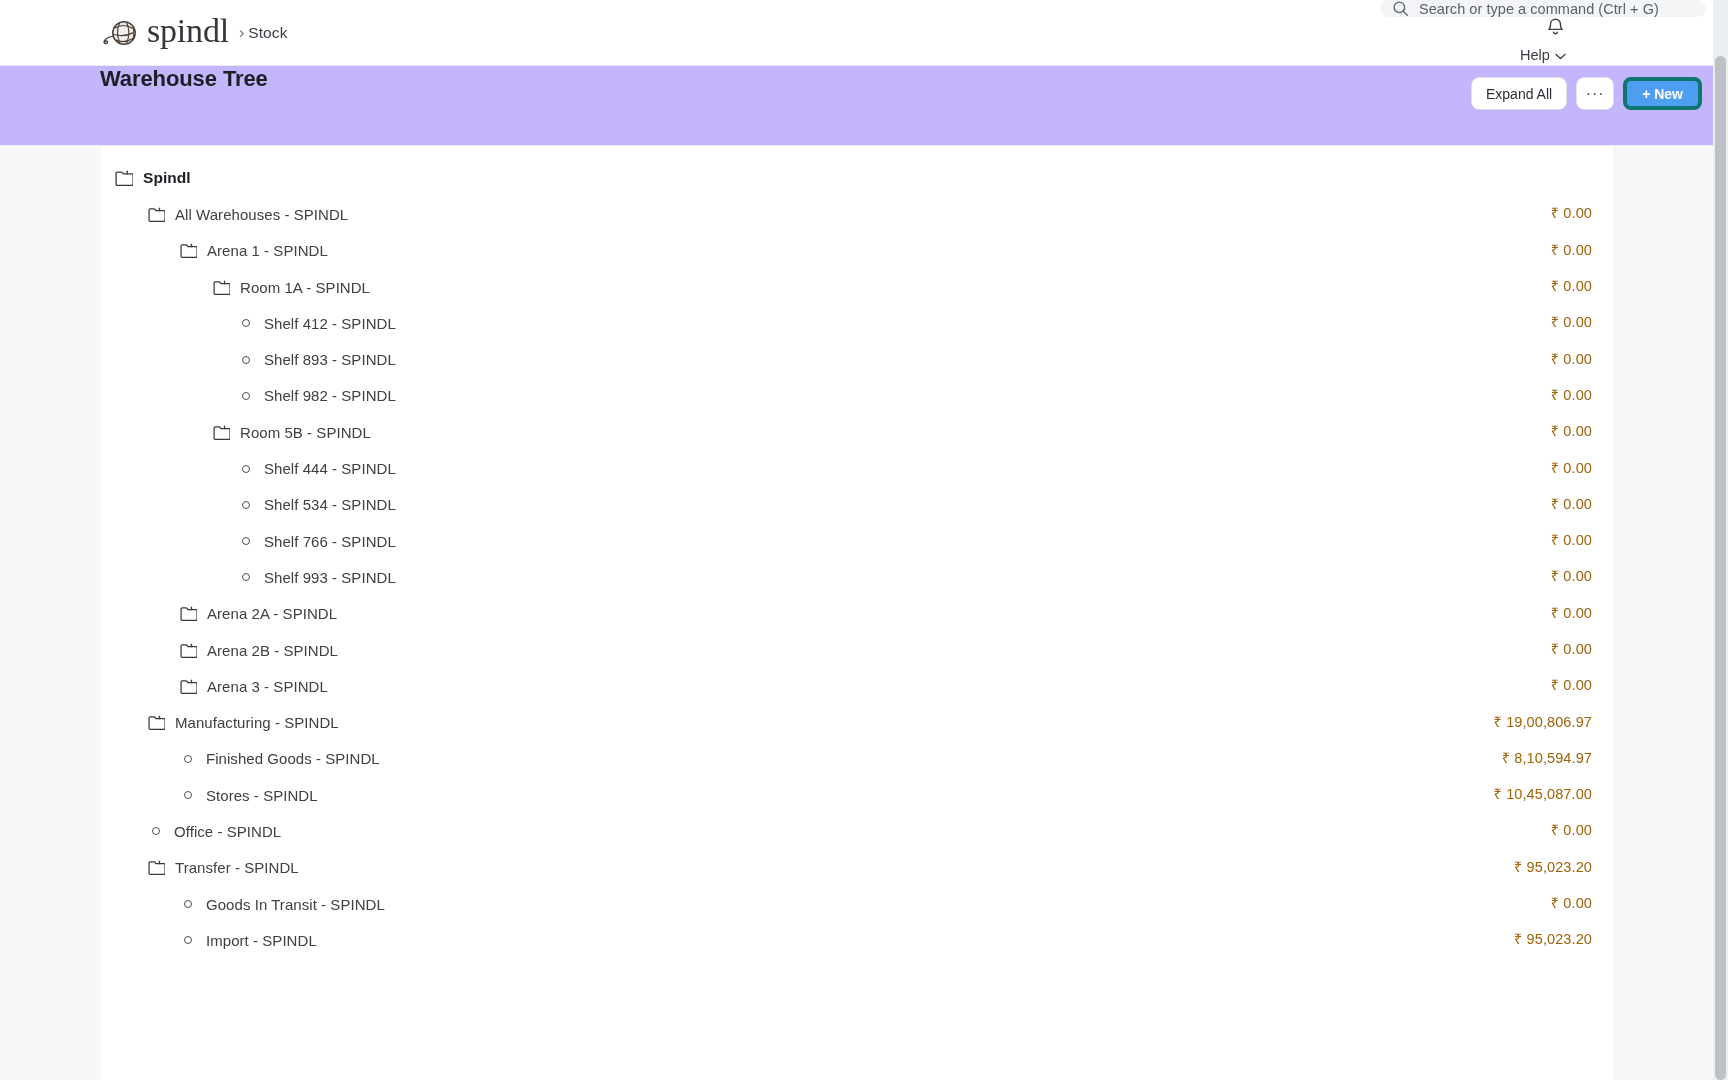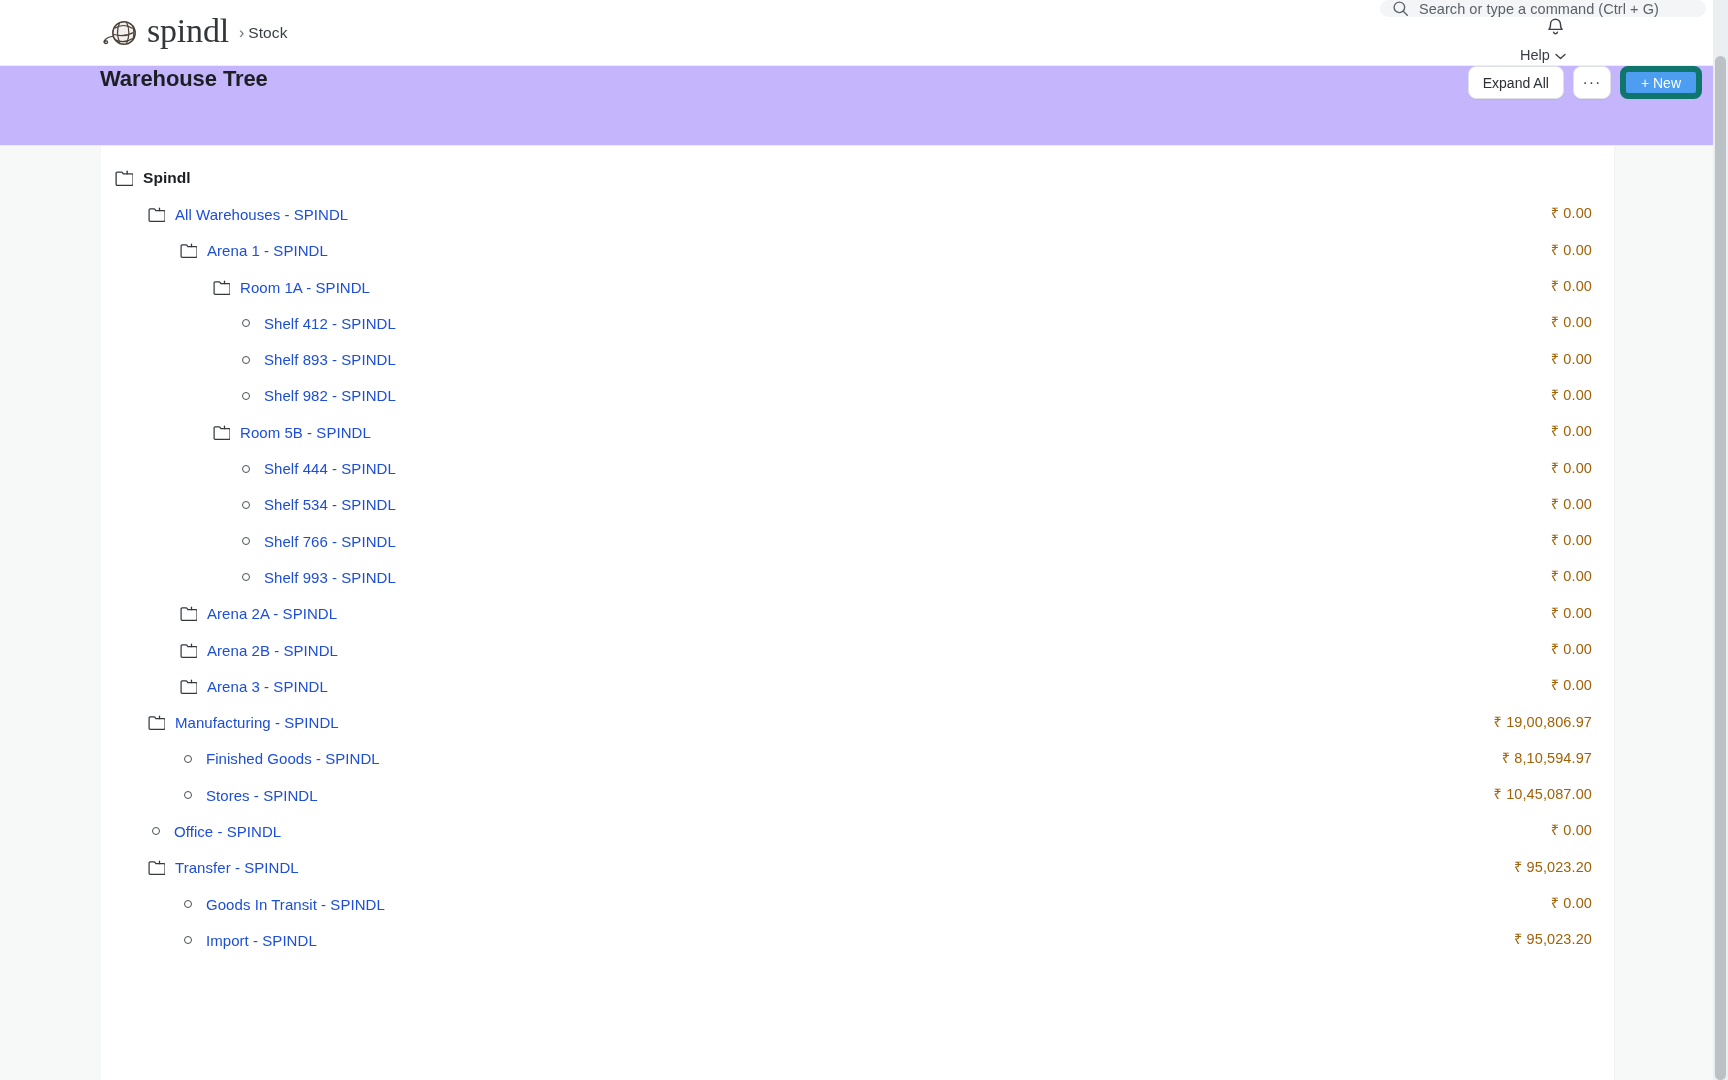--- a/index.html
+++ b/index.html
@@ -128,44 +128,45 @@
     gap: 9px;
   }
   .btn {
     height: 33px;
     border-radius: 8px;
     font-size: 14px;
     display: flex;
     align-items: center;
     justify-content: center;
     white-space: nowrap;
+    margin-top: 11px;
   }
   .btn-default {
     background: #ffffff;
     border: 1px solid #dfe2e6;
     color: #2b2f36;
     padding: 0 14px;
     box-shadow: 0 1px 1px rgba(18,23,30,.04);
   }
   .btn-ellipsis {
     background: #ffffff;
     border: 1px solid #dfe2e6;
     color: #45494f;
     width: 38px;
     padding: 0;
     font-size: 16px;
     letter-spacing: 1px;
     box-shadow: 0 1px 1px rgba(18,23,30,.04);
   }
   .btn-primary {
     background: #4d9df1;
-    border: 6px solid #0f766e;
+    border: 4px solid #0f766e;
     color: #ffffff;
     padding: 0 15px;
-    font-weight: 400;
+    font-weight: 700;
   }
 
   
   .page-body {
     position: relative;
     height: 934px;
     background: #f7f9f9;
     padding-left: 101px;
     padding-right: 113px;
   }
@@ -182,21 +183,21 @@
     padding-right: 22px;
   }
   .node {
     display: flex;
     align-items: center;
     gap: 10px;
     flex: 0 0 auto;
   }
   .node-label {
     font-size: 15px;
-    color: #1d4ed8;
+    color: #404040;
     white-space: nowrap;
     letter-spacing: 0.05px;
   }
   .tree-row.root .node-label {
     font-weight: 700;
     font-size: 15.5px;
     color: #1c1f23;
   }
   .folder-ico { width: 17px; height: 15px; display: block; flex-shrink: 0; }
   .root .folder-ico { width: 18px; height: 16px; }

